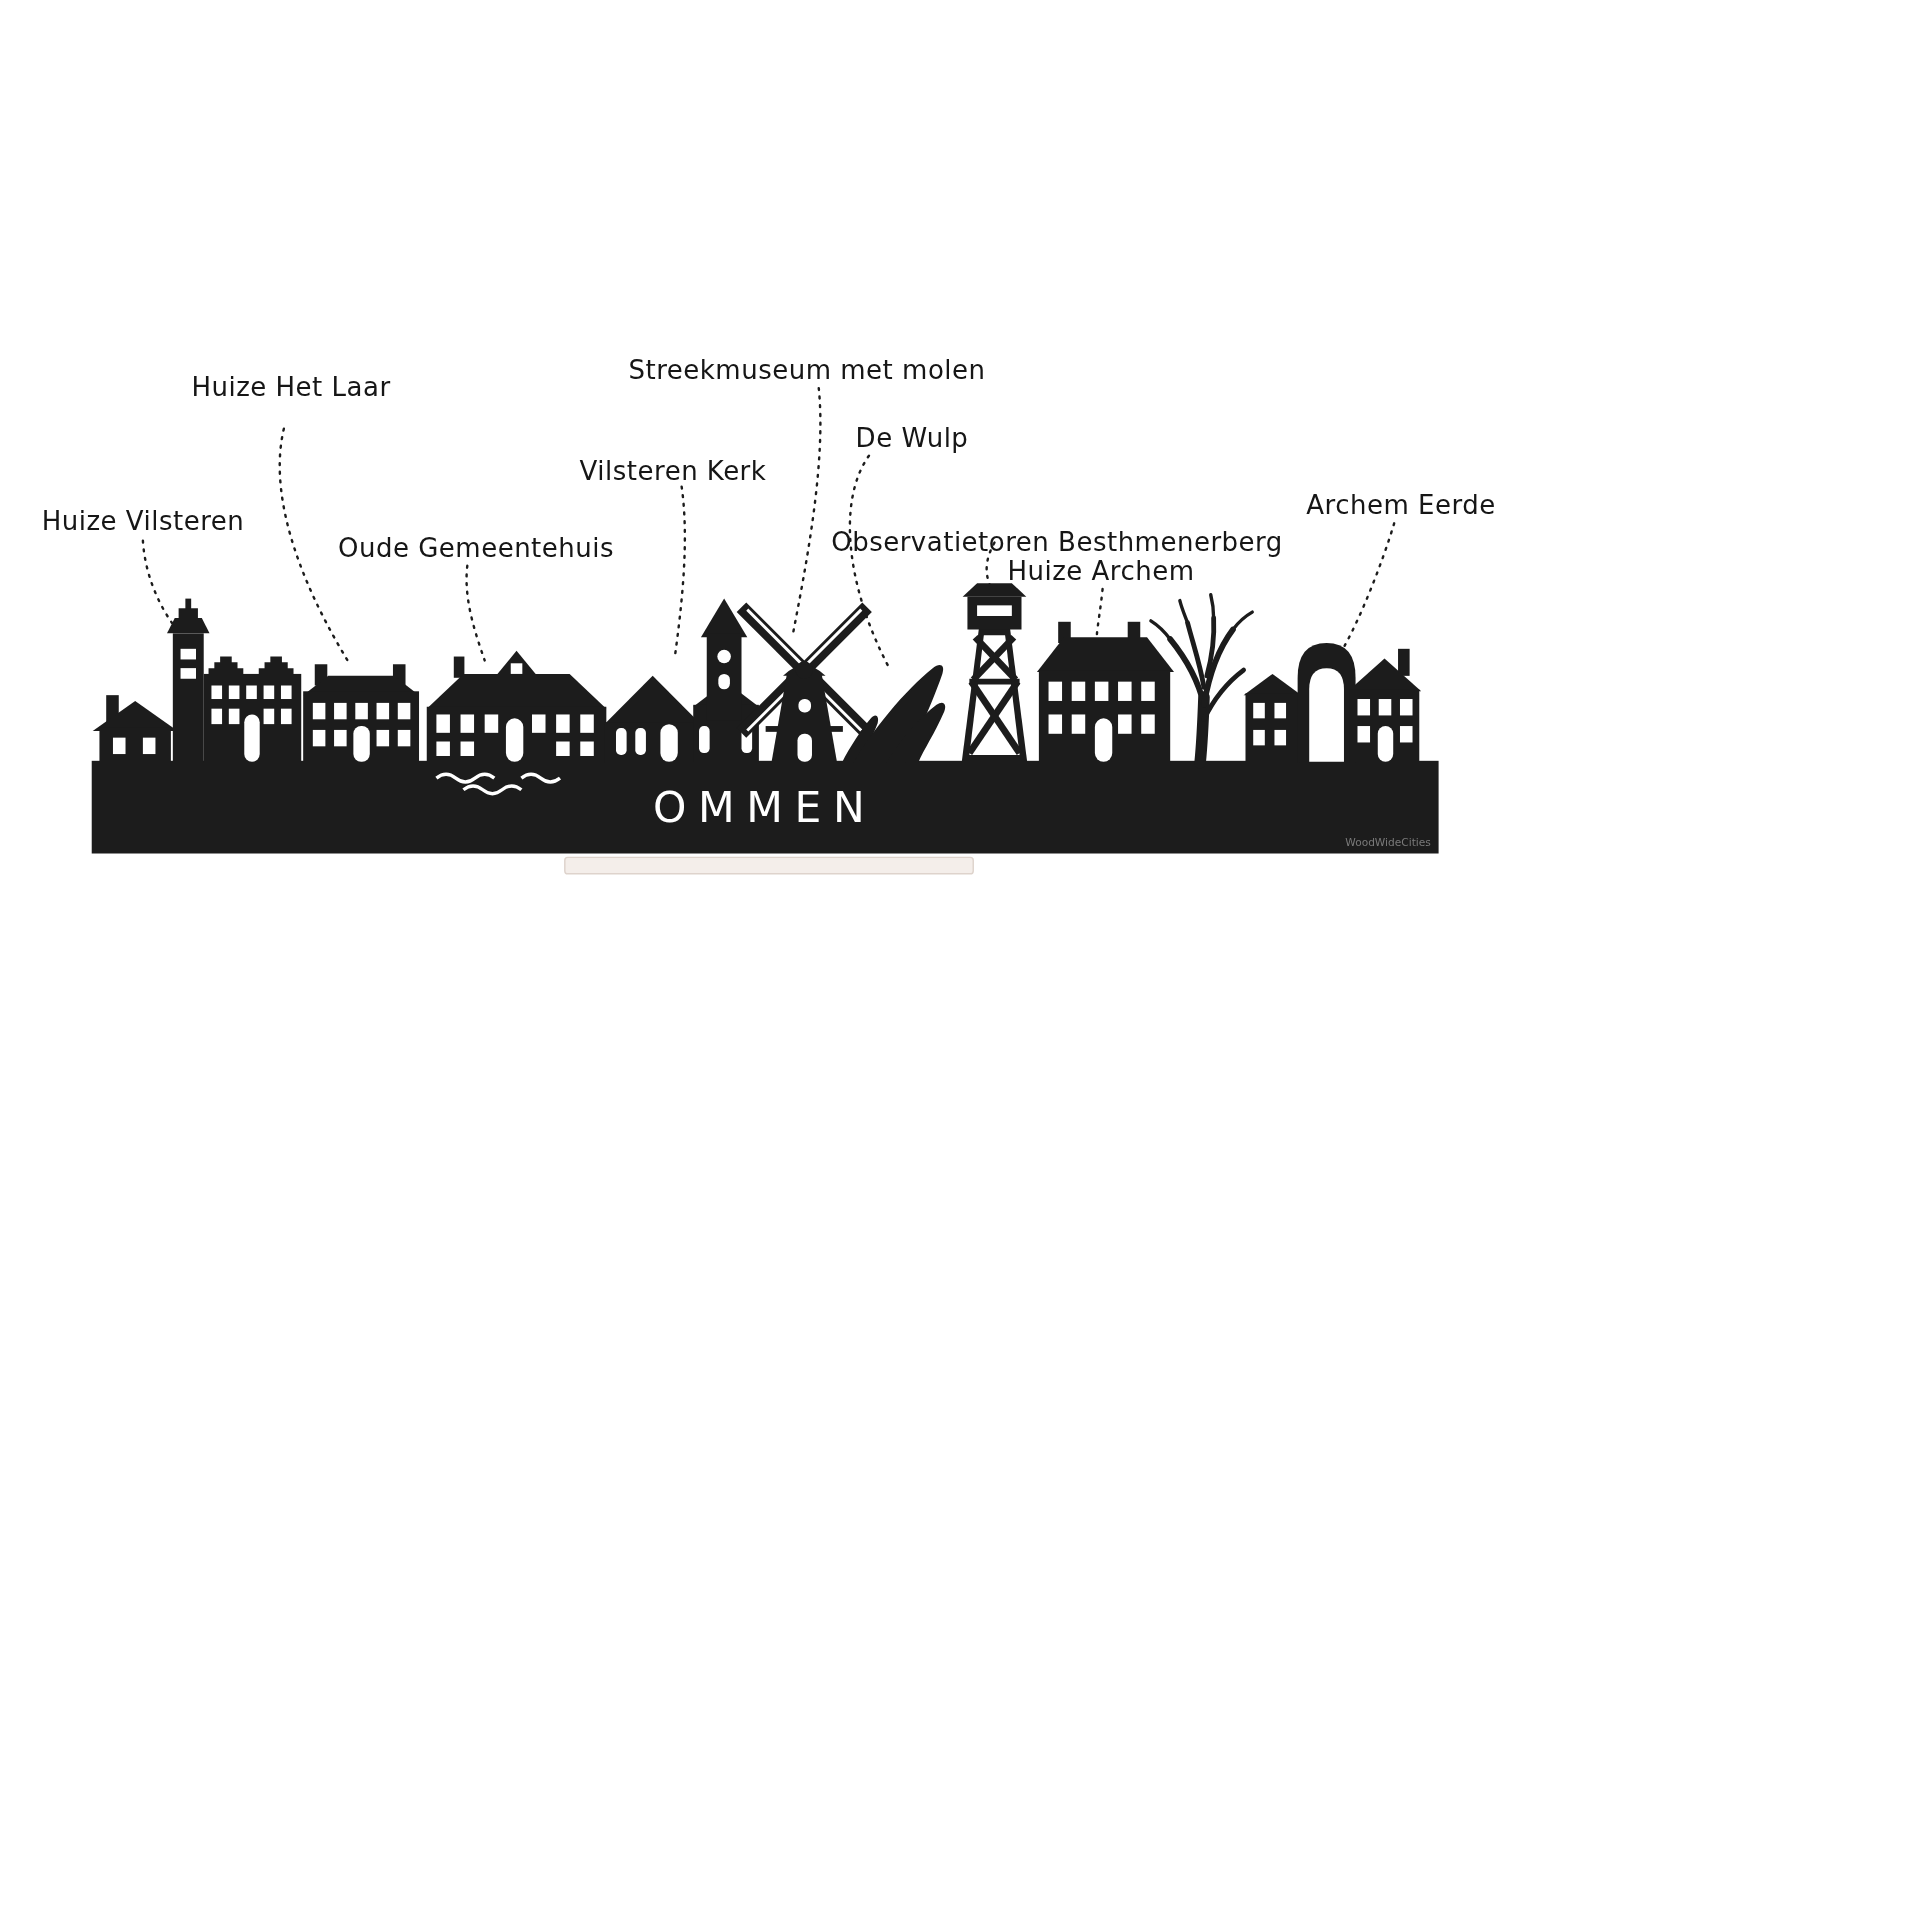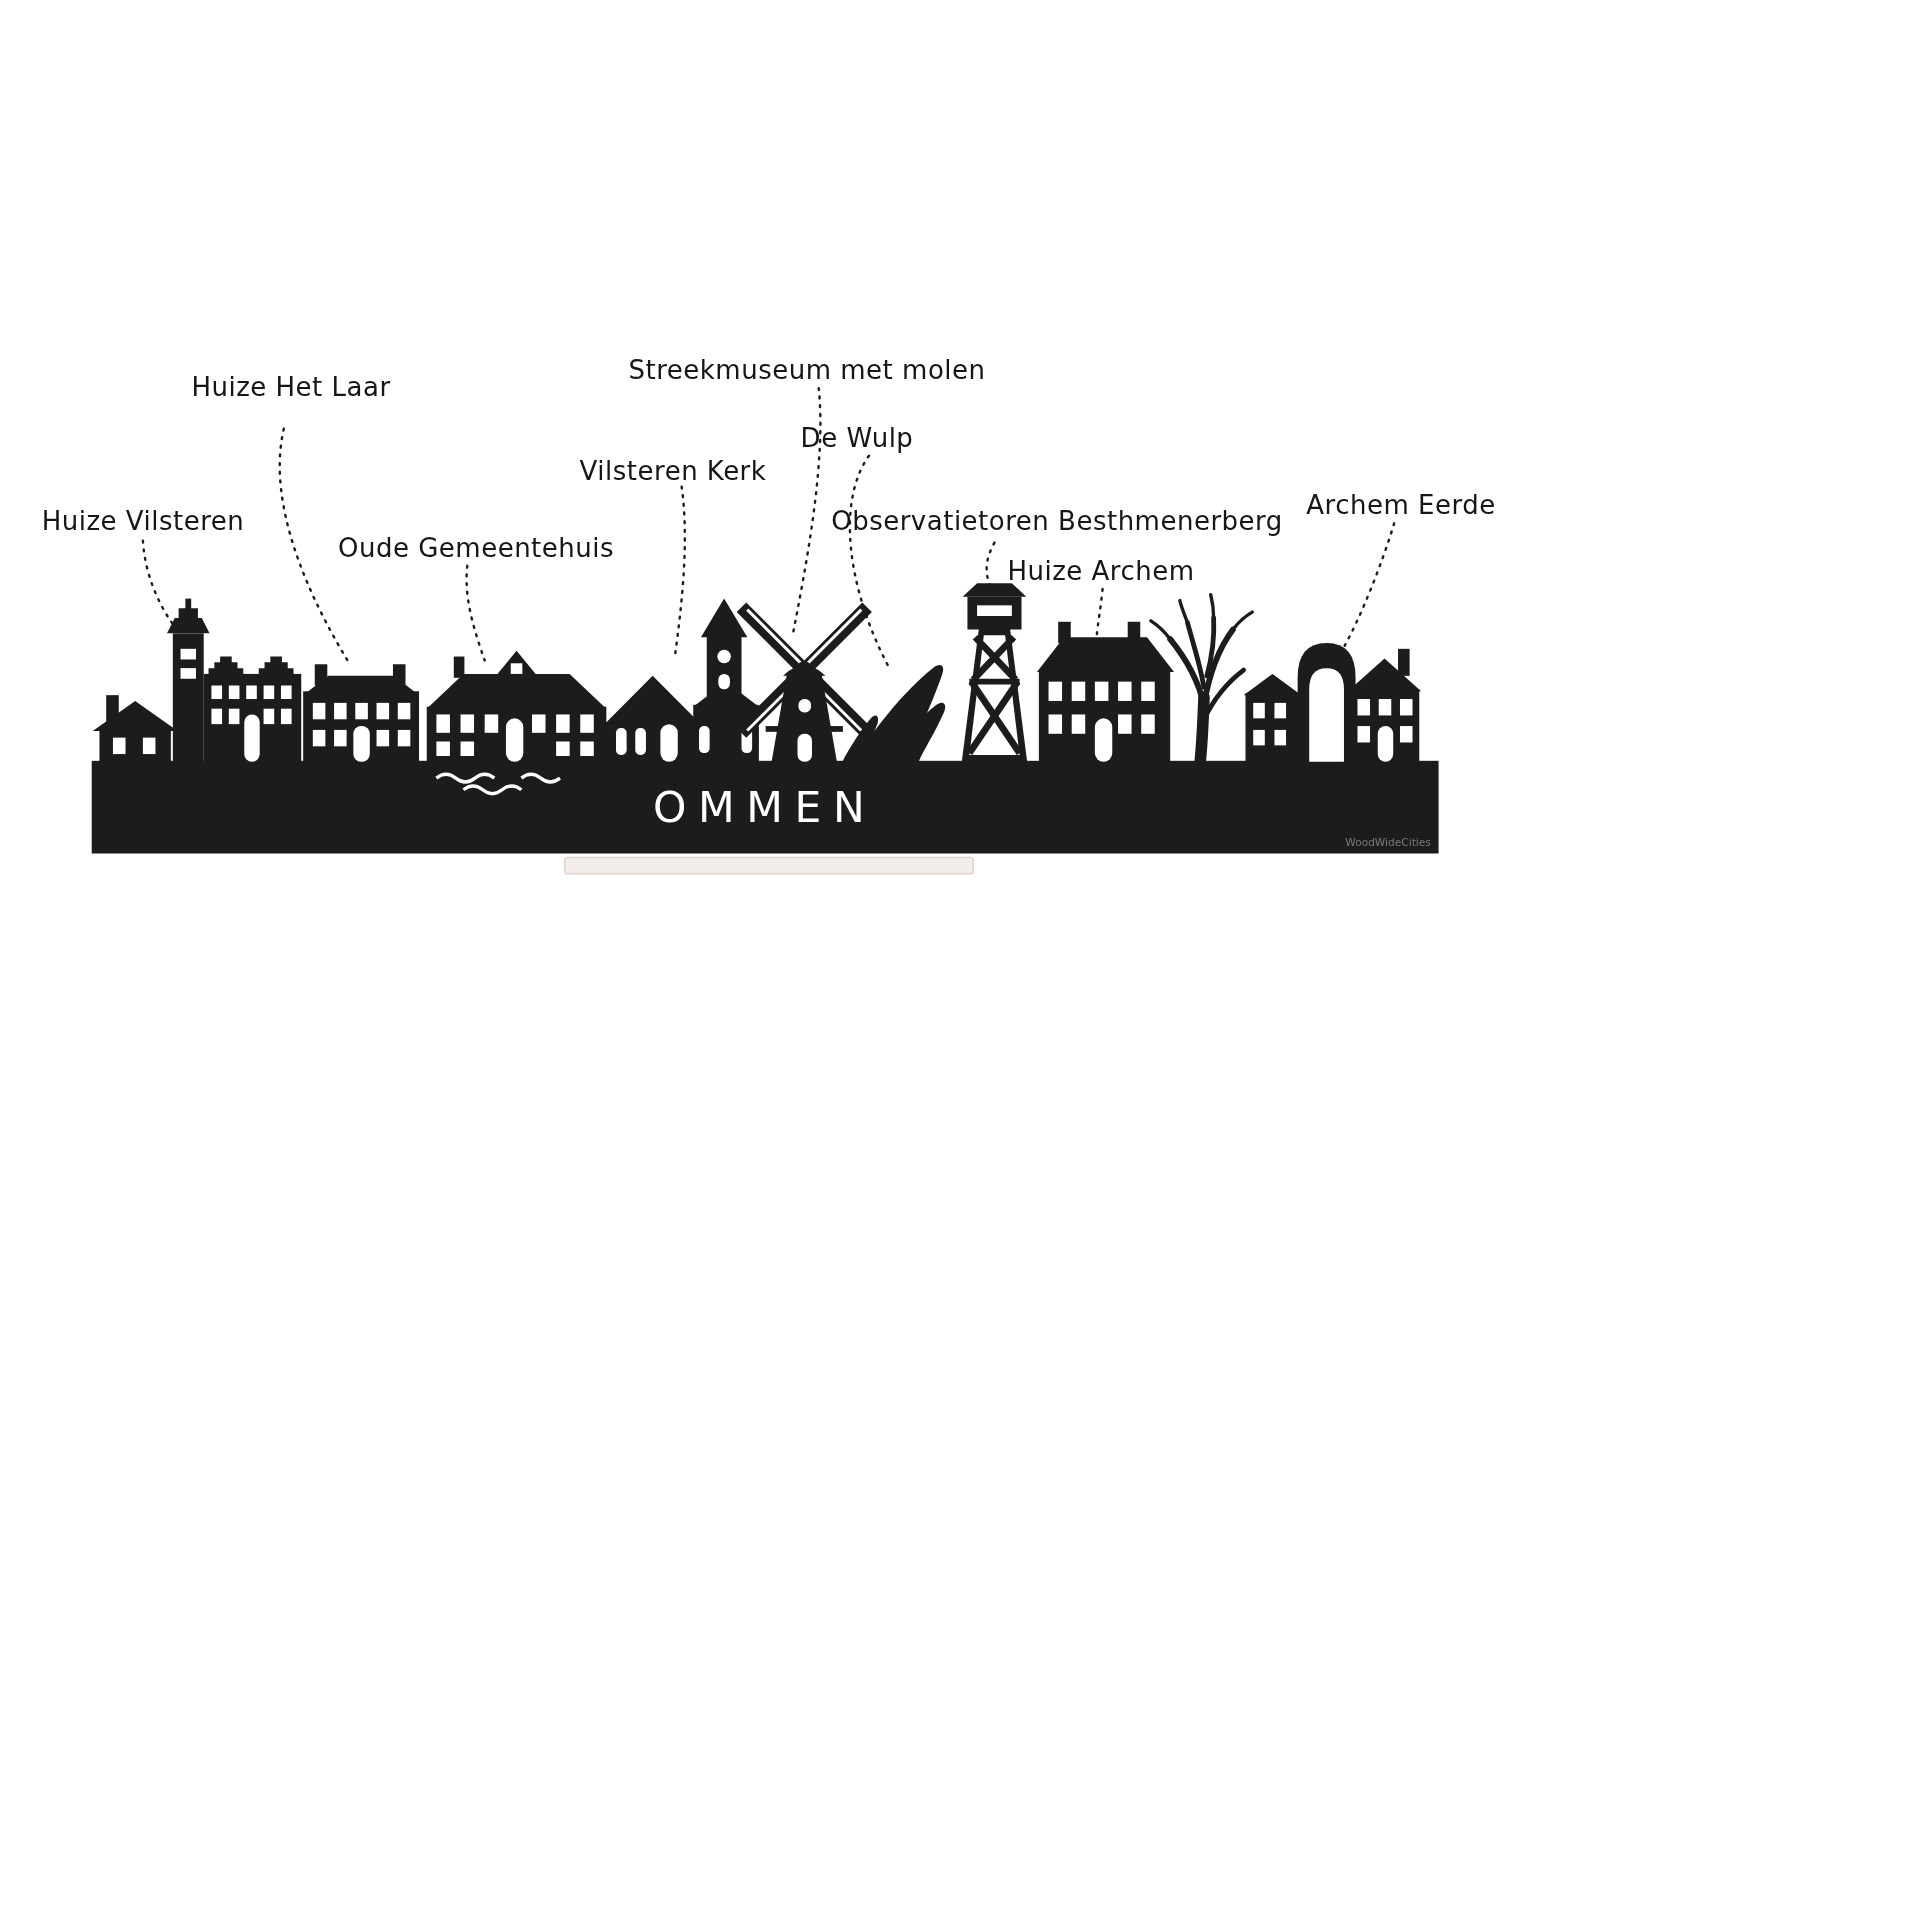--- a/index.html
+++ b/index.html
@@ -51,22 +51,22 @@
 </head>
 <body>
 
 <div class="canvas">
 
   <div class="lm-label" style="left:143px;top:506px">Huize Vilsteren</div>
   <div class="lm-label" style="left:291px;top:372px">Huize Het Laar</div>
   <div class="lm-label" style="left:476px;top:533px">Oude Gemeentehuis</div>
   <div class="lm-label" style="left:673px;top:456px">Vilsteren Kerk</div>
   <div class="lm-label" style="left:807px;top:355px">Streekmuseum met molen</div>
-  <div class="lm-label" style="left:857px;top:423px">De Wulp</div>
-  <div class="lm-label" style="left:1057px;top:506px">Observatietoren Besthmenerberg</div>
+  <div class="lm-label" style="left:912px;top:423px">De Wulp</div>
+  <div class="lm-label" style="left:1057px;top:527px">Observatietoren Besthmenerberg</div>
   <div class="lm-label" style="left:1101px;top:556px">Huize Archem</div>
   <div class="lm-label" style="left:1401px;top:490px">Archem Eerde</div>
 
   <svg class="scene" width="1931" height="1931" viewBox="0 0 2000 2000">
 
     <g>
       <path class="leader" d="M148,560 C150,592 162,622 178,645"></path>
       <path class="leader" d="M294,444 C276,520 318,615 360,684"></path>
       <path class="leader" d="M484,586 C480,620 492,655 502,684"></path>
       <path class="leader" d="M706,504 C714,560 706,628 699,680"></path>

